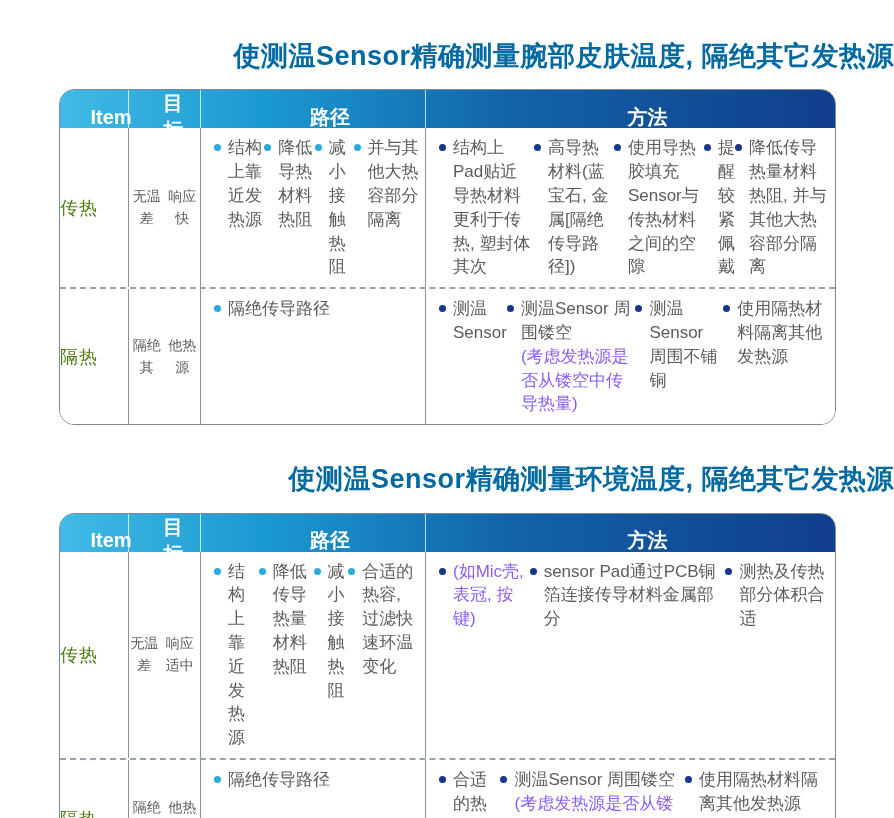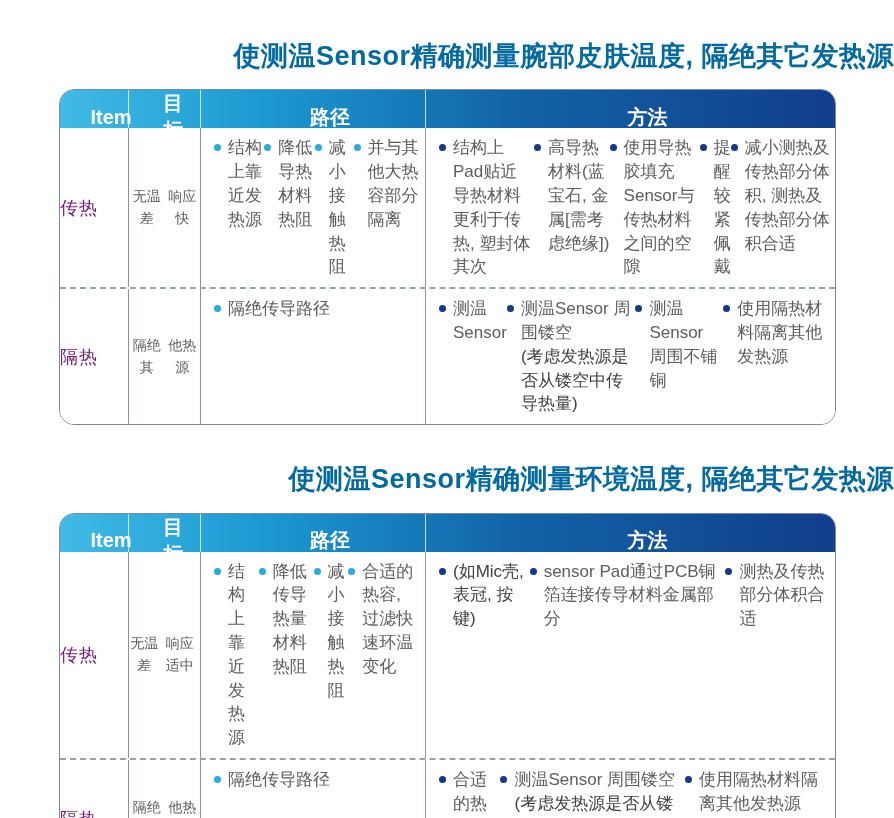--- a/index.html
+++ b/index.html
@@ -34,34 +34,34 @@
   }
   .trow.divided{border-top:2px dashed #98a2aa;}
   .t1r1{min-height:127px;} .t1r2{min-height:133px;}
   .t2r1{min-height:124px;} .t2r2{min-height:118px;}
   .td{
     border-right:1px solid #8493a0;box-sizing:border-box;
     display:flex;flex-direction:row;
   }
   .td:last-child{border-right:none;}
   .td.center{align-items:center;text-align:center;}
-  .item-label{font-size:18px;color:#701a75;letter-spacing:1px;}
+  .item-label{font-size:18px;color:#4d7c0f;letter-spacing:1px;}
   .goal-line{font-size:14px;color:#5c5c5c;line-height:1.55;}
   .list-cell{padding:8px 4px 8px 13px;align-items:flex-start;}
   .li{
     display:flex;align-items:flex-start;font-size:17px;color:#5c5c5c;line-height:1.4;
   }
   .li .txtwrap{display:block;}
   .bullet{
     width:7px;height:7px;border-radius:50%;flex:0 0 auto;
     margin:8px 7px 0 0;display:inline-block;
   }
   .bullet.cyan{background:#2aabdf;}
   .bullet.navy{background:#17368c;}
-  .subline{display:block;font-size:17px;color:#404040;line-height:1.4;}
+  .subline{display:block;font-size:17px;color:#8b5cf6;line-height:1.4;}
 </style>
 </head>
 <body>
 
 <div class="page">
 
   <h1 class="section-title">使测温Sensor精确测量腕部皮肤温度, 隔绝其它发热源</h1>
 
   <div class="table-wrap">
     <div class="thead">
@@ -97,33 +97,33 @@
             <span class="txtwrap">并与其他大热容部分隔离</span>
           </div>
       </div>
       <div class="td list-cell">
         <div class="li">
             <span class="bullet navy"></span>
             <span class="txtwrap">结构上Pad贴近导热材料更利于传热, 塑封体其次</span>
           </div>
         <div class="li">
             <span class="bullet navy"></span>
-            <span class="txtwrap">高导热材料(蓝宝石, 金属[需考虑绝缘])</span>
+            <span class="txtwrap">高导热材料(蓝宝石, 金属[隔绝传导路径])</span>
           </div>
         <div class="li">
             <span class="bullet navy"></span>
             <span class="txtwrap">使用导热胶填充Sensor与传热材料之间的空隙</span>
           </div>
         <div class="li">
             <span class="bullet navy"></span>
             <span class="txtwrap">提醒较紧佩戴</span>
           </div>
         <div class="li">
             <span class="bullet navy"></span>
-            <span class="txtwrap">减小测热及传热部分体积, 测热及传热部分体积合适</span>
+            <span class="txtwrap">降低传导热量材料热阻, 并与其他大热容部分隔离</span>
           </div>
       </div>
     </div>
 
     <div class="trow divided t1r2">
       <div class="td center">
         <span class="item-label">隔热</span>
       </div>
       <div class="td center">
         <span class="goal-line">隔绝其</span>

